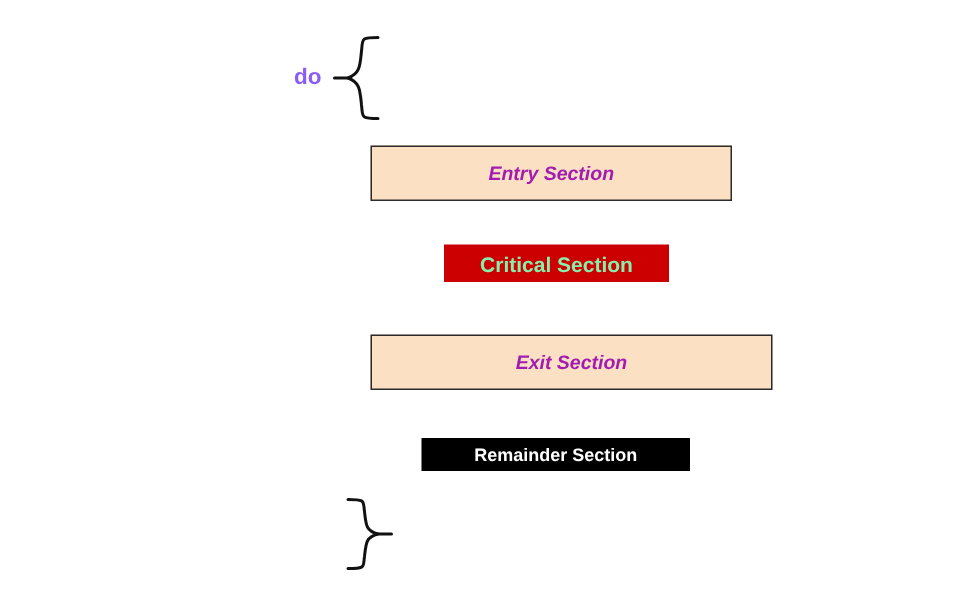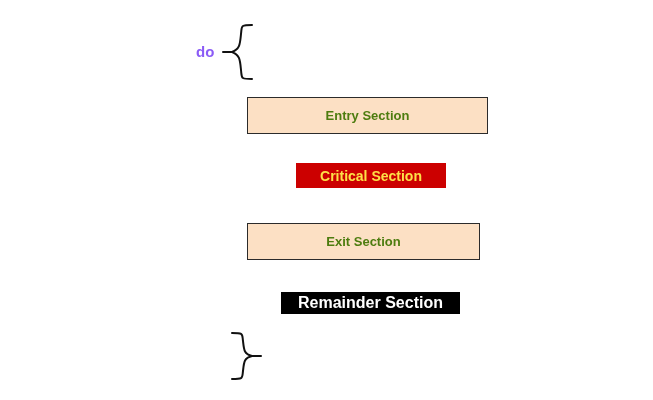--- a/index.html
+++ b/index.html
@@ -76,54 +76,55 @@
     display: flex;
     align-items: center;
     justify-content: center;
     font-weight: bold;
     white-space: nowrap;
   }
 
   .section-box.plain {
     background: #fce0c4;
     border: 1px solid #2b2b2b;
-    color: #4d7c0f;
+    color: #a21caf;
     font-size: 13px;
+    font-style: italic;
   }
 
   .section-box.critical {
     background: #cc0000;
-    color: #fde047;
+    color: #86efac;
     font-size: 14px;
     border: none;
   }
 
   .section-box.remainder {
     background: #000000;
     color: #ffffff;
-    font-size: 16px;
+    font-size: 12px;
     border: none;
   }
 
   #entry-section {
     left: 247px;
     top: 97px;
     width: 241px;
     height: 37px;
   }
   #critical-section {
     left: 296px;
     top: 163px;
     width: 150px;
     height: 25px;
   }
   #exit-section {
     left: 247px;
     top: 223px;
-    width: 233px;
+    width: 268px;
     height: 37px;
   }
   #remainder-section {
     left: 281px;
     top: 292px;
     width: 179px;
     height: 22px;
   }
 </style>
 </head>

